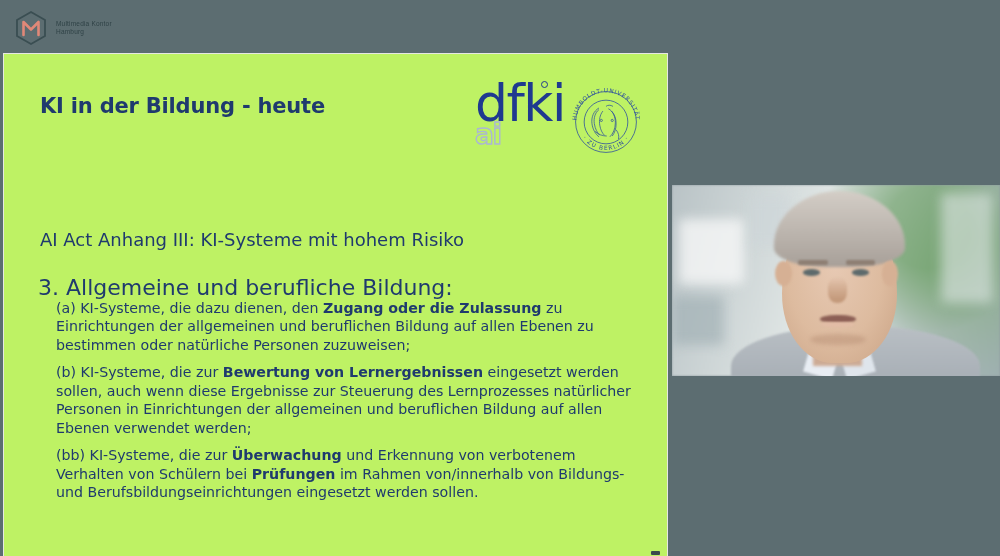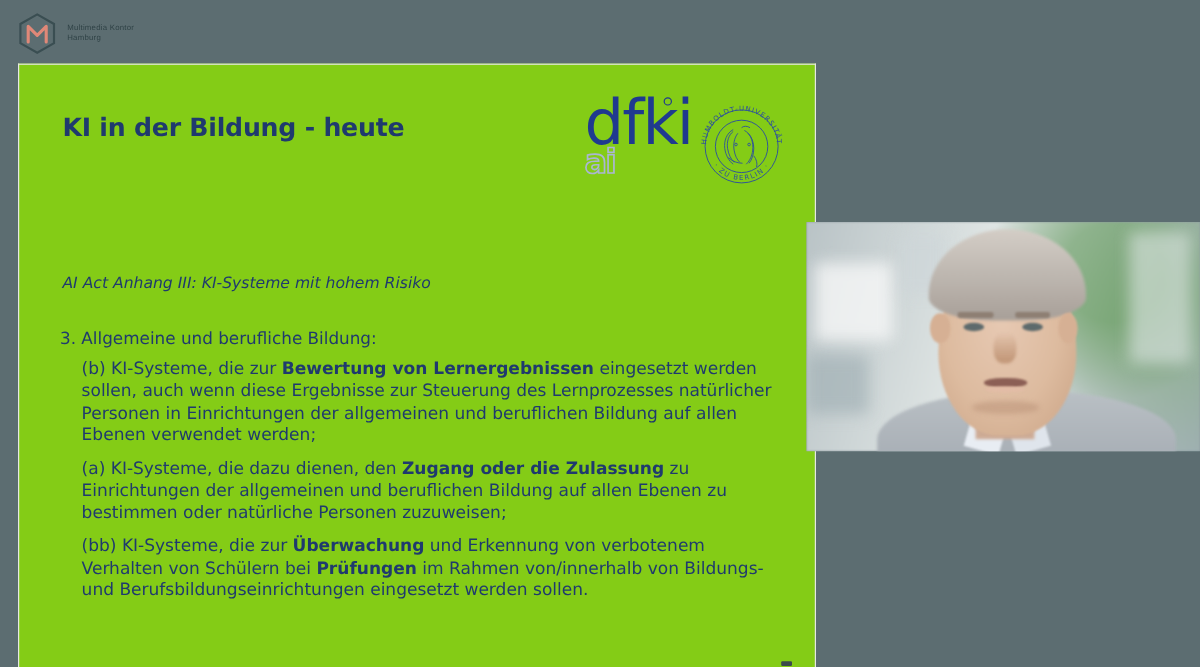--- a/index.html
+++ b/index.html
@@ -29,23 +29,23 @@
     line-height:1.25;
   }
   #mkh-text span {
     font-size:6.5px; letter-spacing:.2px;
     color:#2f4246; font-family:"Liberation Sans", sans-serif;
     white-space:nowrap;
   }
 
   
   #slide {
-    position:absolute; left:15px; top:53px;
+    position:absolute; left:3px; top:53px;
     width:665px; height:503px;
-    background:#84cc16;
+    background:#bef264;
     border:1px solid #e7e7e3;
     border-bottom:none;
     overflow:hidden;
   }
 
   #slide-title {
     position:absolute; left:36px; top:40px;
     font-size:21px; font-weight:bold;
     color:#1f3a6e;
     font-family:"DejaVu Sans", sans-serif;
@@ -75,27 +75,26 @@
     color:transparent;
     -webkit-text-stroke:1.4px #aab6d4;
     margin-top:-6px;
   }
   #hu-seal { width:78px; height:78px; margin-top:4px; }
   #hu-seal svg { display:block; width:78px; height:78px; }
 
   
   #subtitle {
     position:absolute; left:36px; top:175px;
-    font-size:13px; color:#1f3a6e;
-    font-family:"DejaVu Sans", sans-serif;
-    font-style:italic;
+    font-size:18px; color:#1f3a6e;
+    font-family:"DejaVu Sans", sans-serif;
   }
   #section-head {
     position:absolute; left:34px; top:221px;
-    font-size:14px; color:#1f3a6e;
+    font-size:22px; color:#1f3a6e;
     font-family:"DejaVu Sans", sans-serif;
   }
   #paras {
     position:absolute; left:52px; top:245px;
     width:580px;
     color:#1f3a6e;
     font-family:"DejaVu Sans", sans-serif;
   }
   .para {
     font-size:14.2px; line-height:1.30;
@@ -258,22 +257,22 @@
           </g>
         </svg>
       </div>
     </div>
 
     <div id="subtitle">AI Act Anhang III: KI-Systeme mit hohem Risiko</div>
 
     <div id="section-head">3. Allgemeine und berufliche Bildung:</div>
 
     <div id="paras">
+      <div class="para">(a) KI-Systeme, die dazu dienen, den <b>Zugang oder die Zulassung</b> zu Einrichtungen der allgemeinen und beruflichen Bildung auf allen Ebenen zu bestimmen oder natürliche Personen zuzuweisen;</div>
       <div class="para">(b) KI-Systeme, die zur <b>Bewertung von Lernergebnissen</b> eingesetzt werden sollen, auch wenn diese Ergebnisse zur Steuerung des Lernprozesses natürlicher Personen in Einrichtungen der allgemeinen und beruflichen Bildung auf allen Ebenen verwendet werden;</div>
-      <div class="para">(a) KI-Systeme, die dazu dienen, den <b>Zugang oder die Zulassung</b> zu Einrichtungen der allgemeinen und beruflichen Bildung auf allen Ebenen zu bestimmen oder natürliche Personen zuzuweisen;</div>
       <div class="para">(bb) KI-Systeme, die zur <b>Überwachung</b> und Erkennung von verbotenem Verhalten von Schülern bei <b>Prüfungen</b> im Rahmen von/innerhalb von Bildungs- und Berufsbildungseinrichtungen eingesetzt werden sollen.</div>
     </div>
 
   </div>
 
   <div id="video-tile">
     <div id="video-bg"></div>
     <div class="bg-blob" id="bg-shelf-a"></div>
     <div class="bg-blob" id="bg-shelf-b"></div>
     <div class="bg-blob" id="bg-shelf-c"></div>

